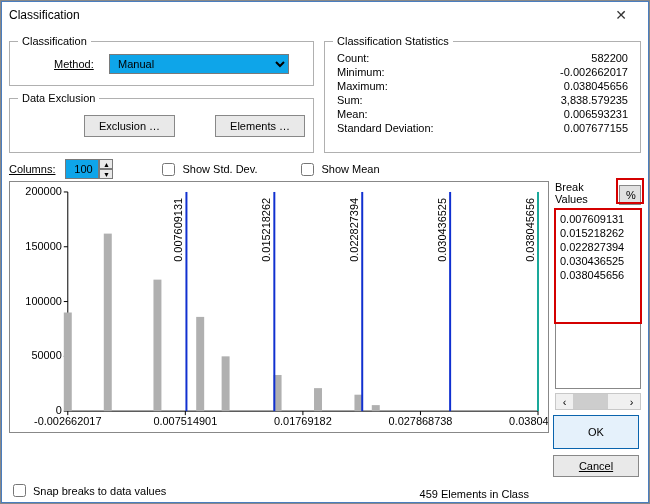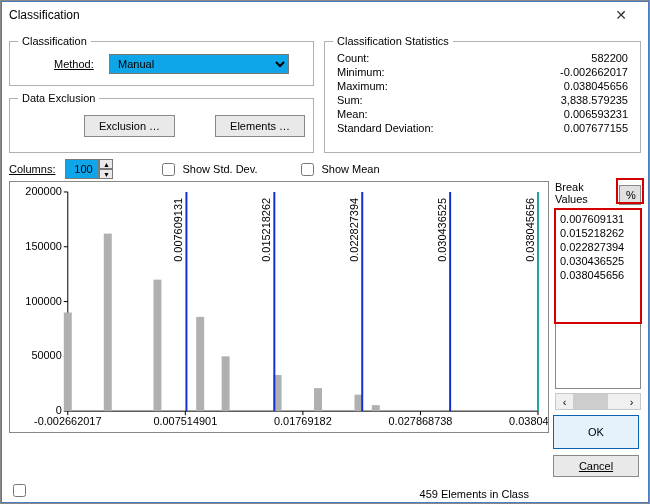--- a/index.html
+++ b/index.html
@@ -215,17 +215,18 @@
 
         <div class="ok-cancel">
           <button class="ok-btn">OK</button>
           <button class="cancel-btn">Cancel</button>
         </div>
       </div>
     </div>
 
     <label class="chk snap">
       <input type="checkbox" style="">
+        <span>Snap breaks to data values</span>
     </label>
     <span class="elc">459 Elements in Class</span>
 
   </div>
 </div>
 
 </body></html>

